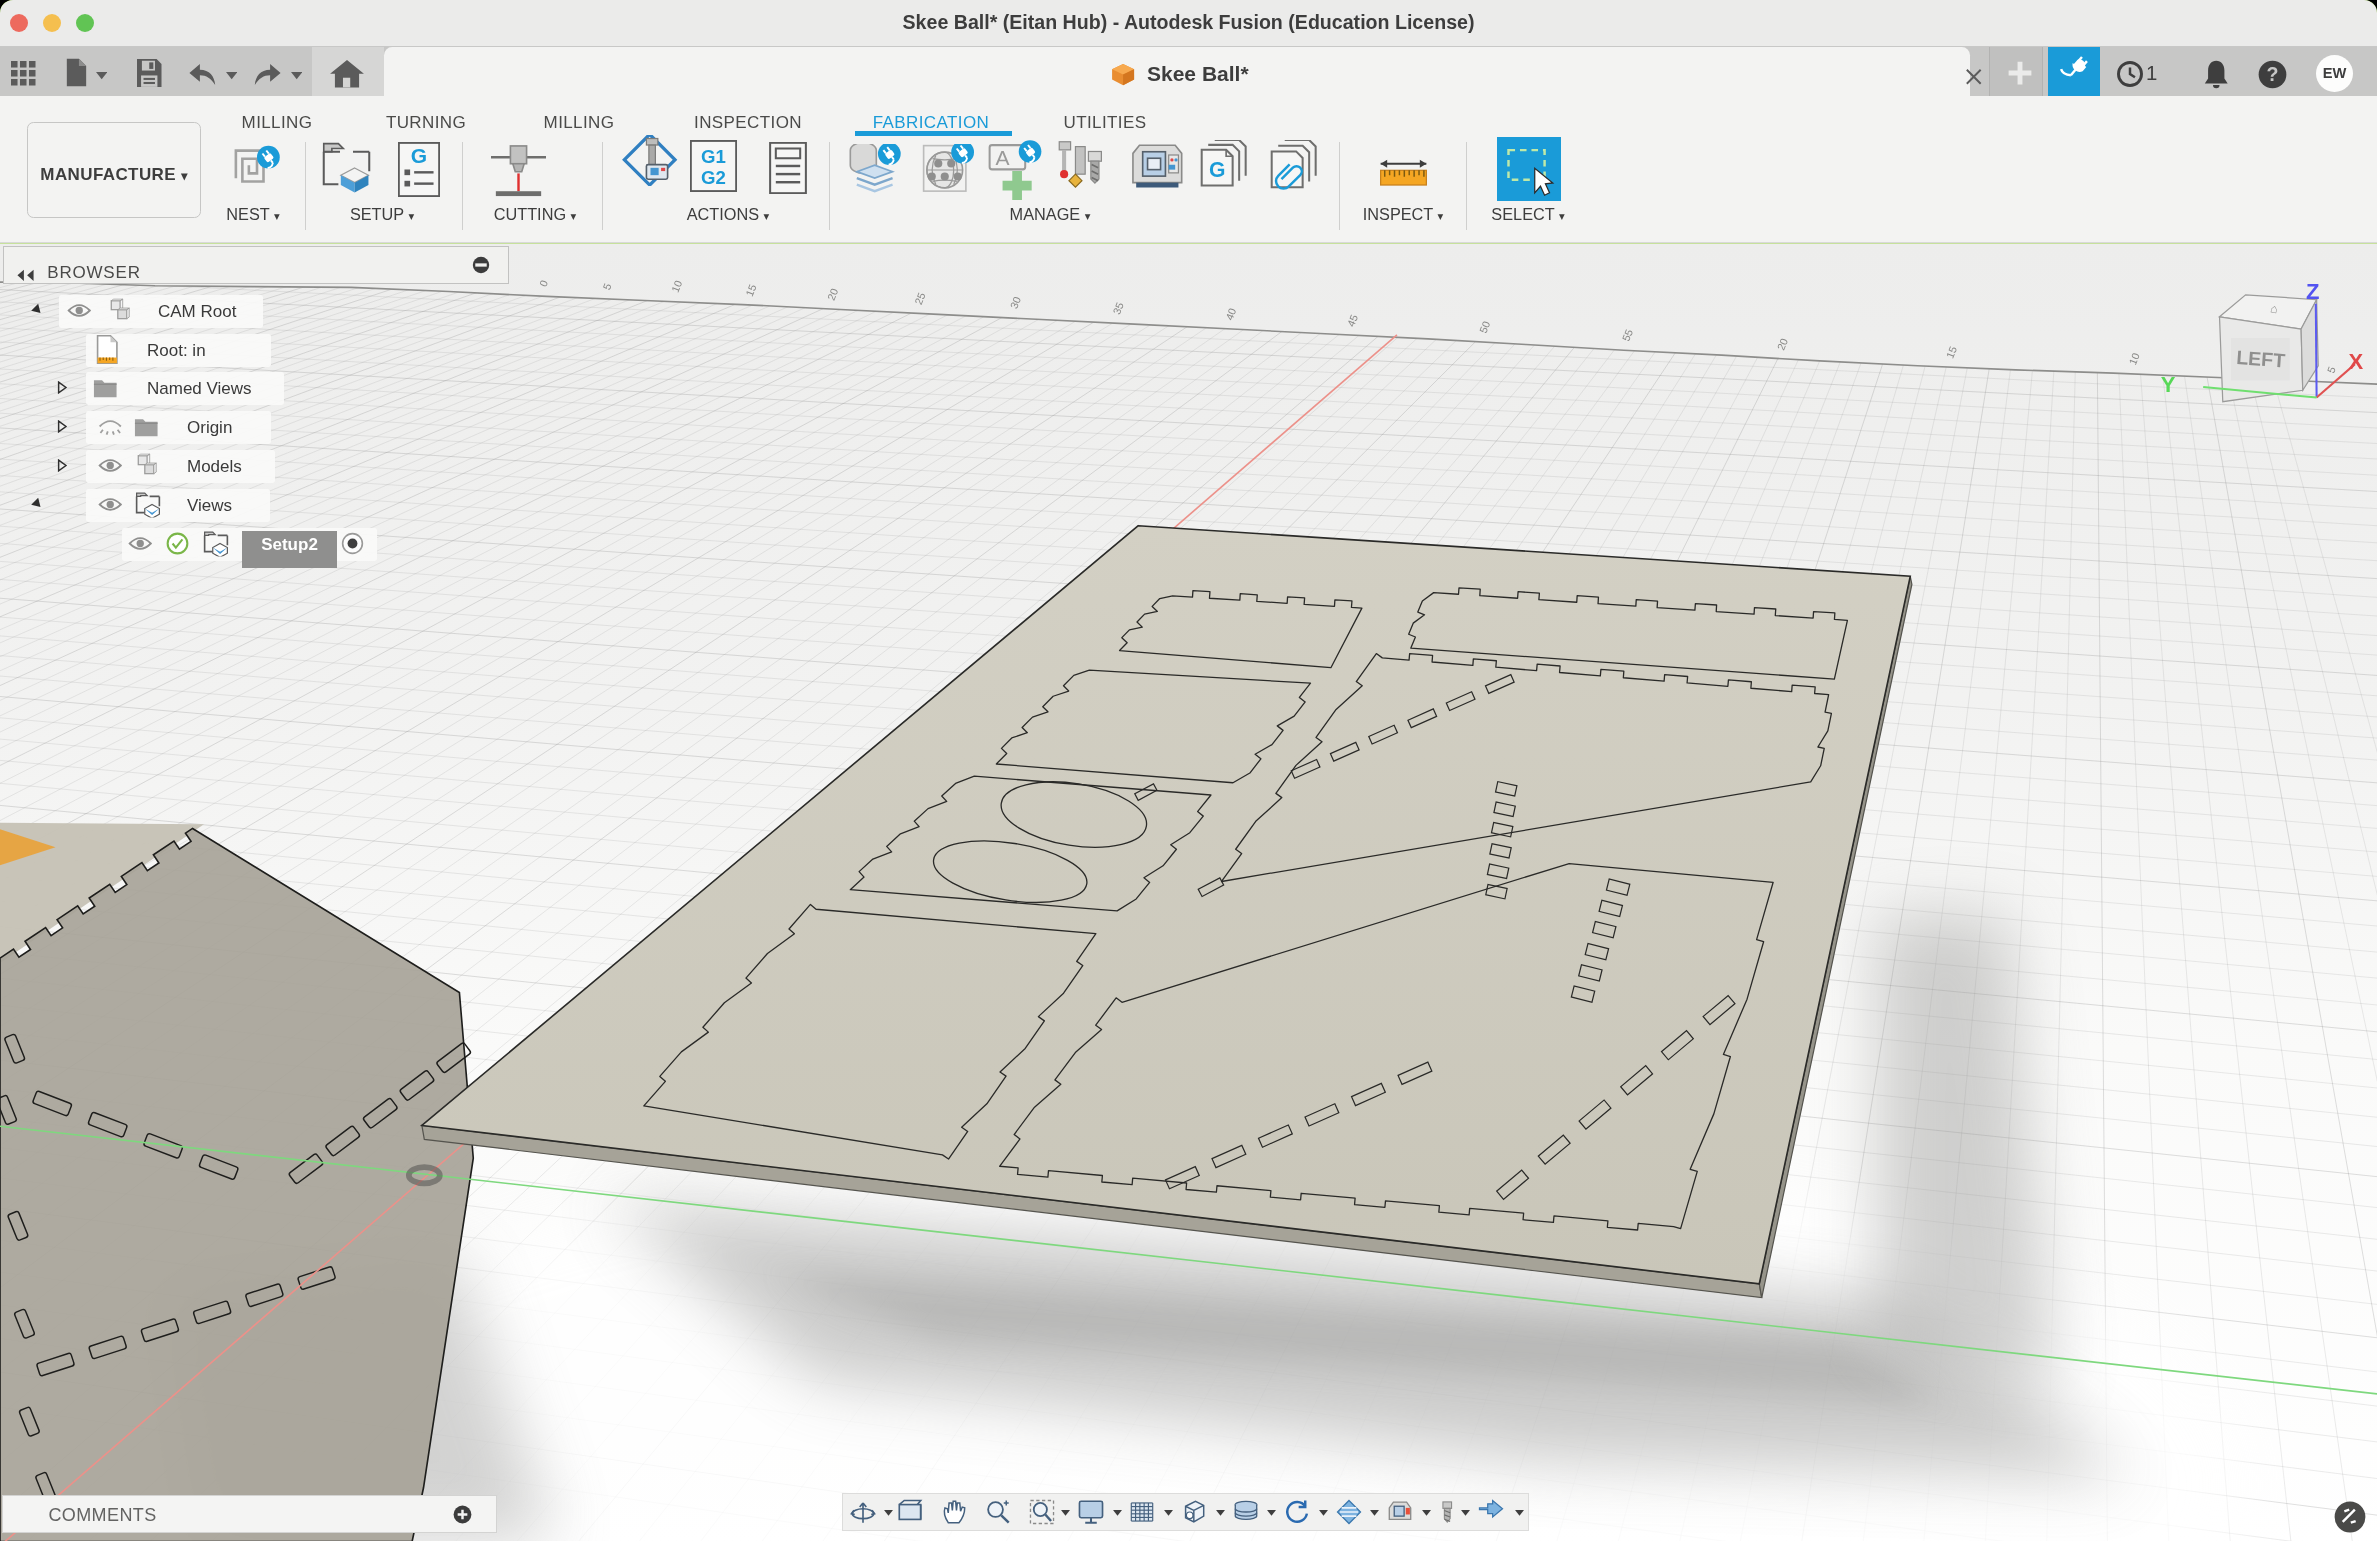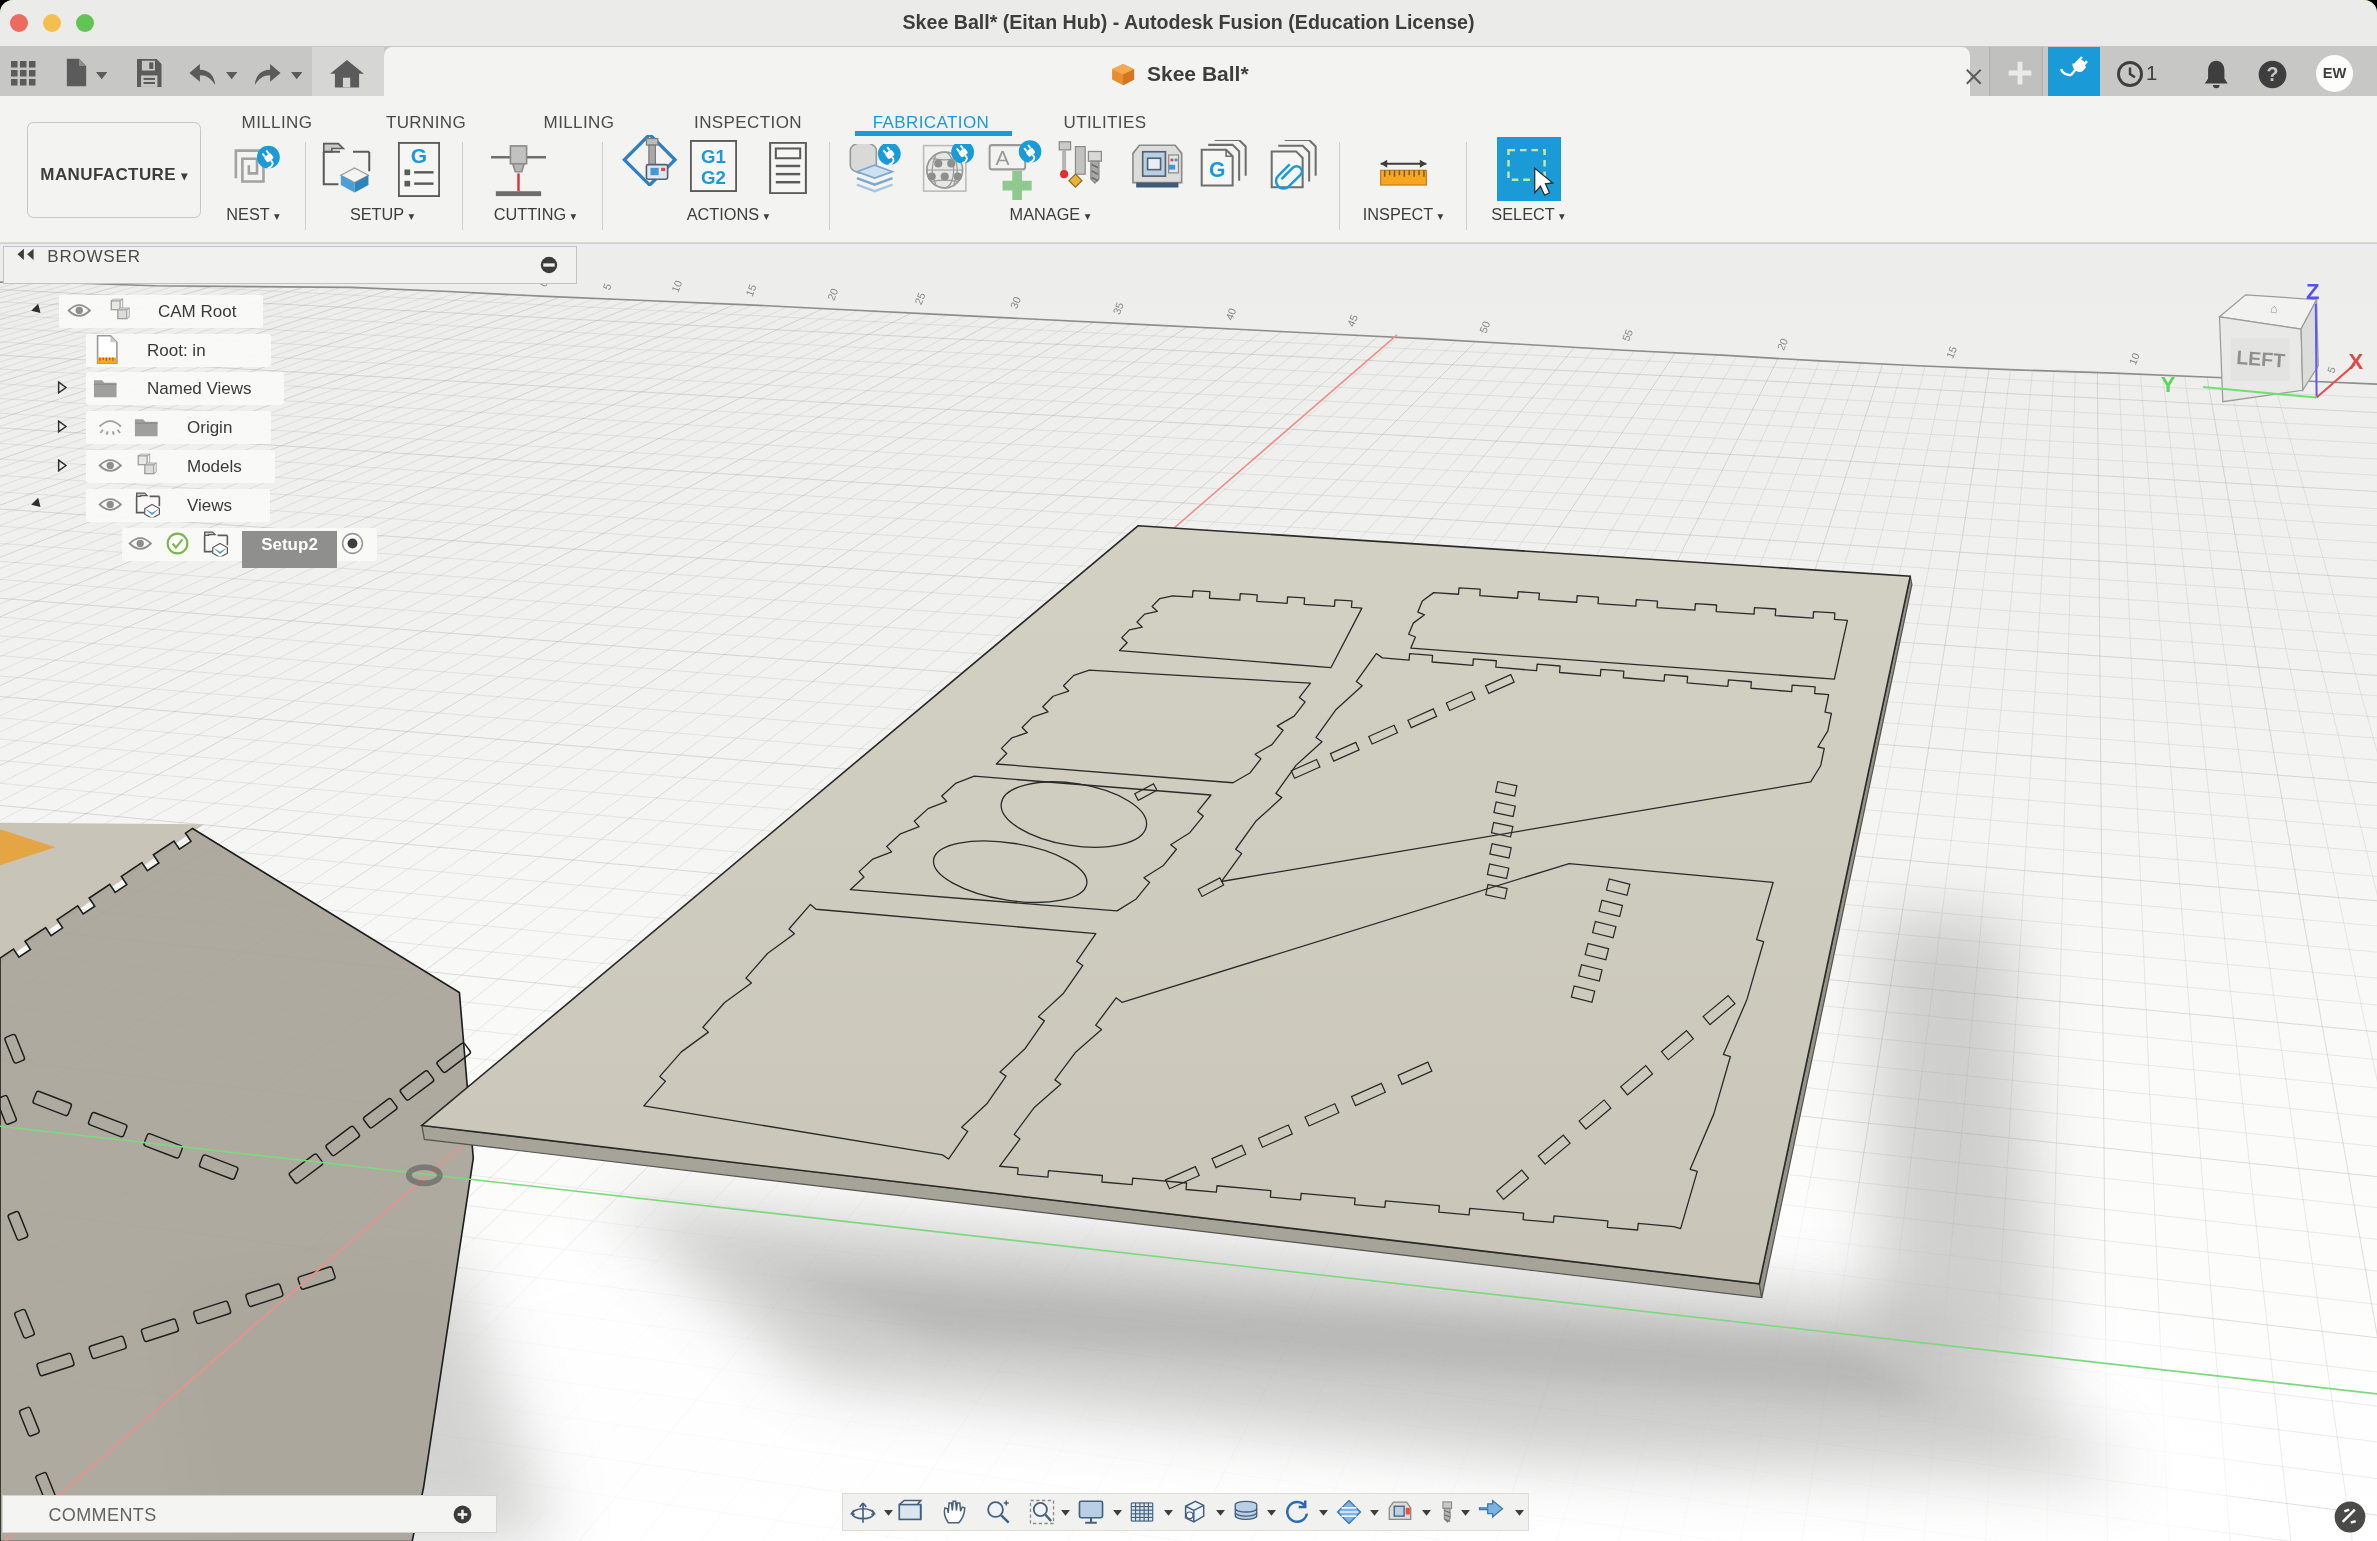--- a/index.html
+++ b/index.html
@@ -17,21 +17,21 @@
 .avatar{position:absolute;left:2316px;top:55px;width:37px;height:37px;border-radius:50%;background:#fdfdfc;color:#3e3e3e;font-size:14.7px;font-weight:bold;text-align:center;line-height:37px}
 .ribbon{position:absolute;left:0;top:96px;width:2377px;height:147px;background:#f3f3f2;border-bottom:1.6px solid #d9d9d8}
 .mfg{position:absolute;left:27px;top:26px;width:174px;height:96px;border:1.6px solid #c6c6c5;border-radius:6.5px;font-size:17px;font-weight:bold;color:#3d3d3d;text-align:center;padding-top:42px;letter-spacing:0.4px}
 .car{font-size:12.2px;color:#3d3d3d}
 .rtab{position:absolute;top:17px;transform:translateX(-50%);font-size:17px;color:#4a4a49;letter-spacing:0.4px}
 .rtab.blue{color:#1a9bd8}
 .underline{position:absolute;left:855px;top:35px;width:157px;height:4.9px;background:#1a9bd8}
 .glabel{position:absolute;top:109px;transform:translateX(-50%);font-size:16.3px;color:#3d3d3d;white-space:nowrap}
 .glabel .car{font-size:11.4px}
 .vdiv{position:absolute;top:46px;width:0.8px;height:88px;background:#cfcfce}
-.bheader{position:absolute;left:3.3px;top:246px;width:574px;height:38px;background:#f1f1ef;border:1.6px solid #c2c2c1;color:#4a4a49;font-size:17px;letter-spacing:0.8px;display:flex;align-items:flex-start}
+.bheader{position:absolute;left:3.3px;top:246px;width:506px;height:38px;background:#f1f1ef;border:1.6px solid #c2c2c1;color:#4a4a49;font-size:17px;letter-spacing:0.8px;display:flex;align-items:flex-end}
 .trow{position:absolute;left:0;width:522px;height:33px}
 .pill{position:absolute;top:0;height:33px;background:rgba(250,250,249,.93);border-radius:2.4px}
 .ttext{position:absolute;top:50%;transform:translateY(-50%);font-size:17px;color:#3a3a3a}
 .selbox{position:absolute;left:242px;top:3.3px;width:95px;height:37px;background:#8f8f8e;color:#fff;font-weight:bold;font-size:17px;text-align:center;line-height:27px}
 .comments{position:absolute;left:2.4px;top:1495px;width:495px;height:38px;background:#f4f4f3;border:0.8px solid #d3d3d2;font-size:18px;color:#636362;letter-spacing:0.4px;padding:9px 0 0 45px}
 .navbar{position:absolute;left:842px;top:1493px;width:687px;height:38px;background:#f1f1f0;border:0.8px solid #dcdcdb}
 </style></head><body>
 <div id="win">
     <div class="titlebar">
       <div class="tl" style="left:9.8px;background:#ed6a5e"></div>

